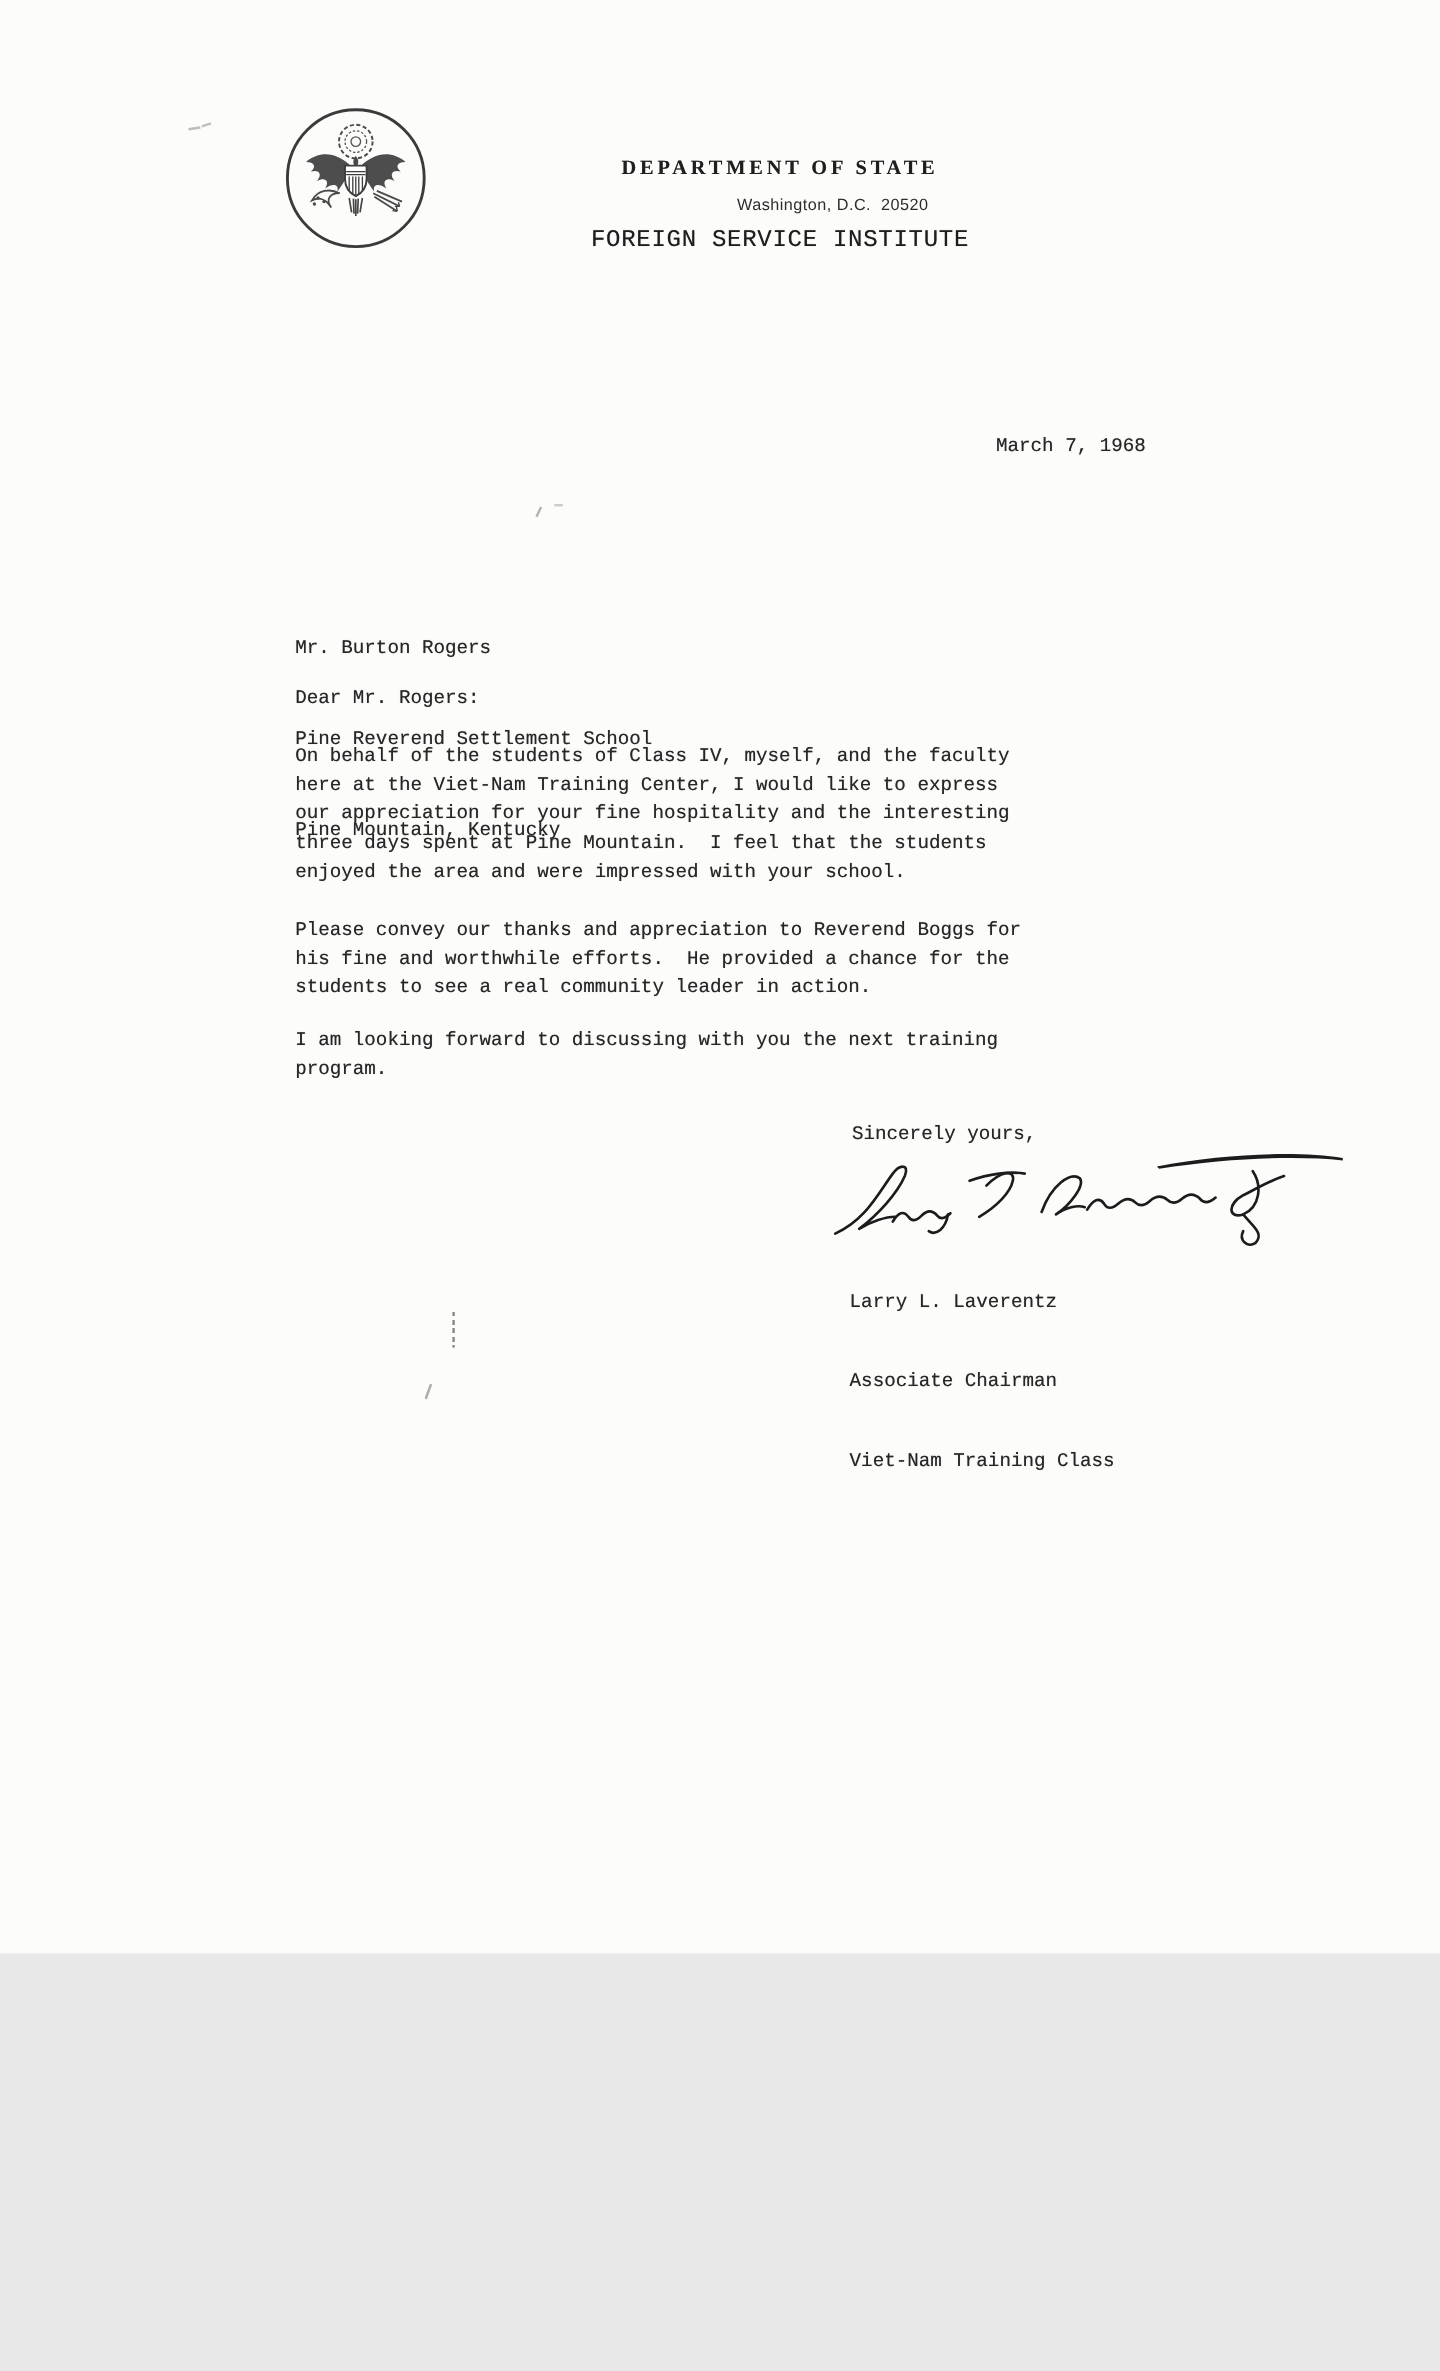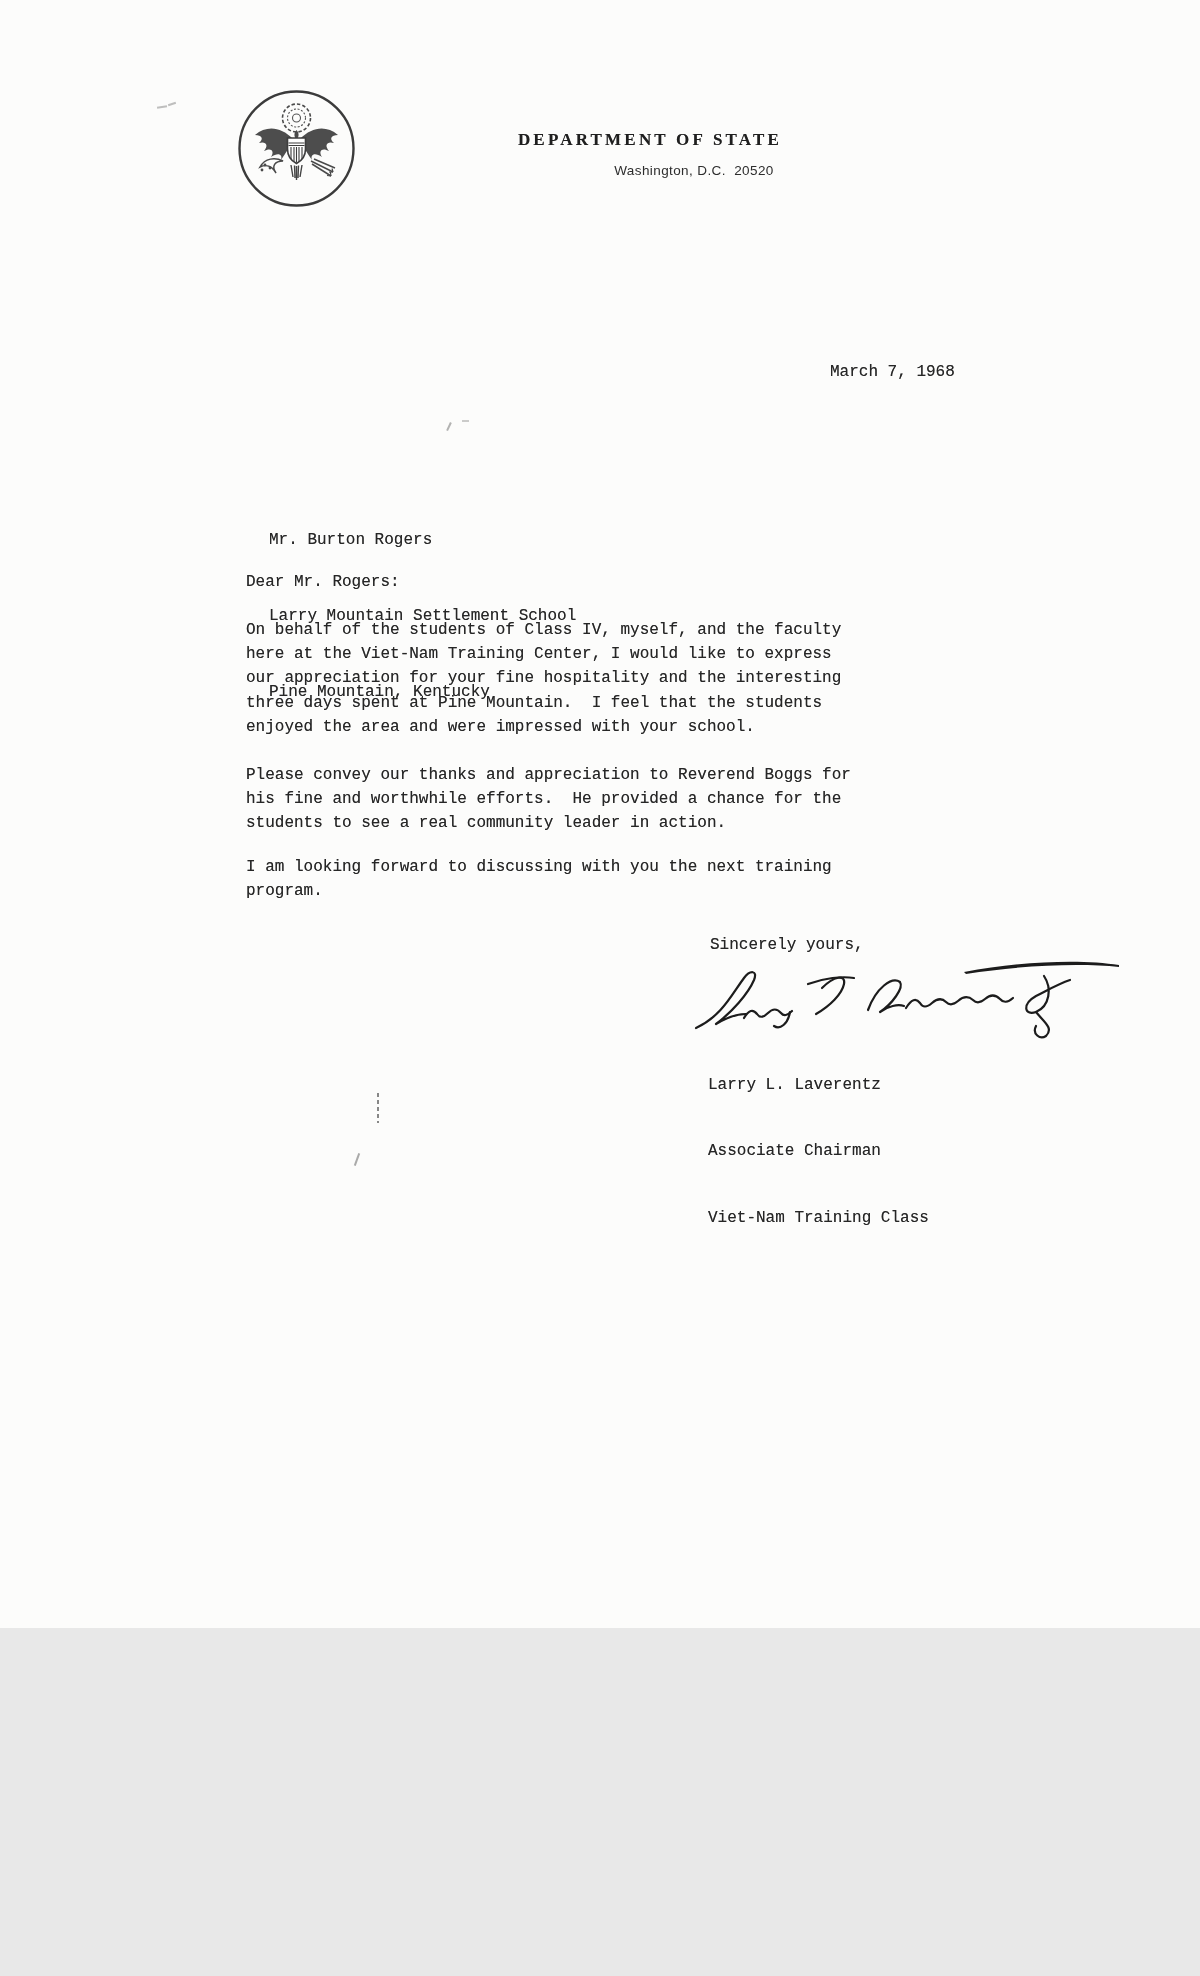--- a/index.html
+++ b/index.html
@@ -33,21 +33,21 @@
     font-family:"Liberation Sans","DejaVu Sans",sans-serif;
     font-size:13.5px;letter-spacing:.4px;color:#2d2d2d;
     white-space:pre-wrap;
     margin-left:44px;
   }
   .inst{
     left:350px;top:189px;width:600px;text-align:center;
     font-size:20px;letter-spacing:.6px;color:#1d1d1d;
   }
   .dateline{left:830px;top:360px;}
-  .recipient{left:246px;top:478px;line-height:25.2px;margin-left:23px;}
+  .recipient{left:246px;top:478px;line-height:25.2px;}
   .salutation{left:246px;top:570px;}
   .para1{left:246px;top:618px;width:800px;}
   .para2{left:246px;top:763px;width:800px;}
   .para3{left:246px;top:855px;width:800px;}
   .valediction{left:710px;top:933px;}
   .signature{left:692px;top:950px;width:430px;height:95px;}
   .signer{left:708px;top:1029px;line-height:22.3px;}
   .watermark{
     left:757px;top:1842px;
     font-family:"Liberation Sans","DejaVu Sans",sans-serif;
@@ -95,26 +95,27 @@
         <circle cx="35" cy="81" r="1.4" fill="#4a4a4a"></circle>
         <circle cx="27" cy="83" r="1.4" fill="#4a4a4a"></circle>
 
       <path d="M76,74 L98,85 M77,77 L96,89 M79,72 L100,81" stroke="#4a4a4a" stroke-width="1.5"></path>
       <path d="M98,85 l-4,0 m4,0 l-1,-3.5 M96,89 l-4,-.5 m4,.5 l-.6,-3.6" stroke="#4a4a4a" stroke-width="1.2"></path>
     </svg>
   </div>
 
   <div class="abs dept">DEPARTMENT OF STATE</div>
   <div class="abs wash">Washington, D.C.  20520</div>
+  <div class="abs inst mono" style="line-height:24px;">FOREIGN SERVICE INSTITUTE</div>
 
   <div class="abs mono dateline">March 7, 1968</div>
 
   <div class="abs mono recipient">
     <div>Mr. Burton Rogers</div>
-    <div>Larry Mountain Settlement School</div>
+    <div>Pine Reverend Settlement School</div>
     <div>Pine Mountain, Kentucky</div>
   </div>
 
   <div class="abs mono salutation">Dear Mr. Rogers:</div>
 
   <div class="abs mono para1">On behalf of the students of Class IV, myself, and the faculty
 here at the Viet-Nam Training Center, I would like to express
 our appreciation for your fine hospitality and the interesting
 three days spent at Pine Mountain.  I feel that the students
 enjoyed the area and were impressed with your school.</div>

